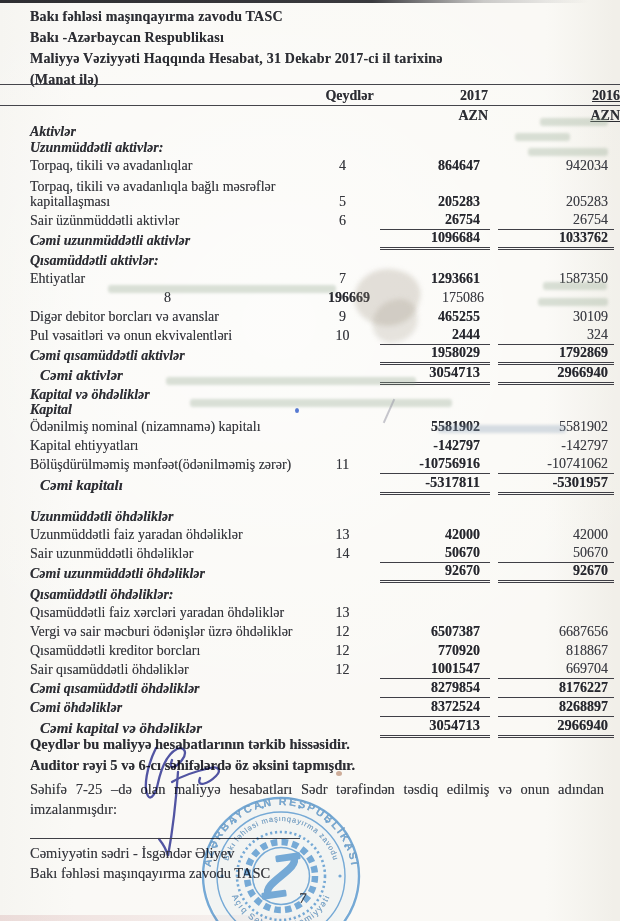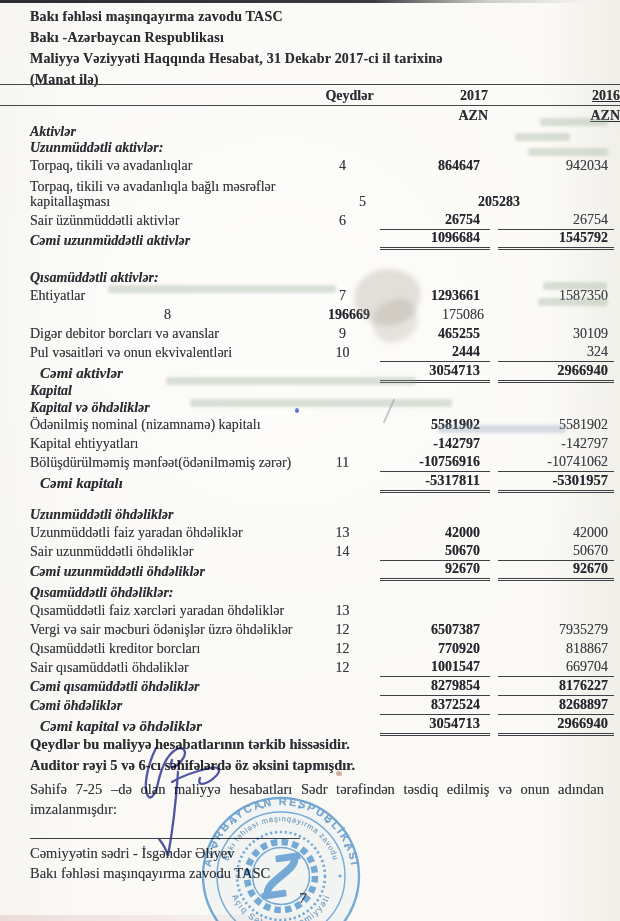--- a/index.html
+++ b/index.html
@@ -29,21 +29,21 @@
   .hc.note{justify-content:center;padding-right:10px;}
   .hc.v17{justify-content:flex-end;padding-right:14px;}
   .hc.v16{justify-content:flex-end;padding-right:6px;text-decoration:underline;}
   
   .rows{position:absolute;top:124px;left:0;width:620px;}
   .trow{display:grid;grid-template-columns:275px 75px 110px 124px;padding-left:30px;padding-right:6px;align-items:stretch;}
   .trow.section{height:16px;}
   .trow.tight{height:15px;}
   .trow.item,.trow.total{height:19px;}
   .trow.grand{height:21px;}
-  .trow.wrap{height:36px;gap:20px;}
+  .trow.wrap{height:36px;}
   .c{display:flex;align-items:flex-end;padding-bottom:2px;font-size:14px;line-height:15px;}
   .c.span{grid-column:1 / -1;}
   .section .c{font-weight:700;font-style:italic;color:#2c2d33;font-size:14px;}
   .c.label{white-space:pre-line;}
   .c.note{justify-content:center;color:#35363c;}
   .c.v{justify-content:flex-end;}
   .c.v17{padding-right:10px;font-weight:700;color:#26272e;}
   .c.v16{margin-left:8px;padding-right:6px;color:#3c3d44;}
   .total .c.label,.grand .c.label{font-weight:700;font-style:italic;color:#2c2d33;}
   .total .c.v16,.grand .c.v16{font-weight:700;color:#26272e;}
@@ -125,23 +125,23 @@
       <div class="trow item rule-single">
         <div class="c label">Sair üzünmüddətli aktivlər</div>
         <div class="c note">6</div>
         <div class="c v v17">26754</div>
         <div class="c v v16">26754</div>
       </div>
       <div class="trow total rule-double">
         <div class="c label">Cəmi uzunmüddətli aktivlər</div>
         <div class="c note"></div>
         <div class="c v v17">1096684</div>
-        <div class="c v v16">1545792</div>
-      </div>
-      <div class="trow section" style="margin-top: 21px;">
+        <div class="c v v16">1033762</div>
+      </div>
+      <div class="trow section" style="margin-top: 4px;">
         <div class="c label span">Qısamüddətli aktivlər:</div>
       </div>
       <div class="trow item">
         <div class="c label">Ehtiyatlar</div>
         <div class="c note">7</div>
         <div class="c v v17">1293661</div>
         <div class="c v v16">1587350</div>
       </div>
       <div class="trow item">
         <div class="c note">8</div>
@@ -153,31 +153,37 @@
         <div class="c note">9</div>
         <div class="c v v17">465255</div>
         <div class="c v v16">30109</div>
       </div>
       <div class="trow item rule-single">
         <div class="c label">Pul vəsaitləri və onun ekvivalentləri</div>
         <div class="c note">10</div>
         <div class="c v v17">2444</div>
         <div class="c v v16">324</div>
       </div>
+      <div class="trow total rule-double">
+        <div class="c label">Cəmi qısamüddətli  aktivlər</div>
+        <div class="c note"></div>
+        <div class="c v v17">1958029</div>
+        <div class="c v v16">1792869</div>
+      </div>
       <div class="trow grand rule-double">
         <div class="c label">Cəmi aktivlər</div>
         <div class="c note"></div>
         <div class="c v v17">3054713</div>
         <div class="c v v16">2966940</div>
       </div>
+      <div class="trow section tight" style="margin-top: 2px;">
+        <div class="c label span">Kapital və öhdəliklər</div>
+      </div>
       <div class="trow section tight">
         <div class="c label span">Kapital</div>
-      </div>
-      <div class="trow section tight" style="margin-top: 2px;">
-        <div class="c label span">Kapital və öhdəliklər</div>
       </div>
       <div class="trow item">
         <div class="c label">Ödənilmiş nominal (nizamnamə) kapitalı</div>
         <div class="c note"></div>
         <div class="c v v17">5581902</div>
         <div class="c v v16">5581902</div>
       </div>
       <div class="trow item">
         <div class="c label">Kapital ehtiyyatları</div>
         <div class="c note"></div>
@@ -223,21 +229,21 @@
       <div class="trow item">
         <div class="c label">Qısamüddətli faiz xərcləri yaradan öhdəliklər</div>
         <div class="c note">13</div>
         <div class="c v v17"></div>
         <div class="c v v16"></div>
       </div>
       <div class="trow item">
         <div class="c label">Vergi və sair məcburi ödənişlər üzrə öhdəliklər</div>
         <div class="c note">12</div>
         <div class="c v v17">6507387</div>
-        <div class="c v v16">7935279</div>
+        <div class="c v v16">6687656</div>
       </div>
       <div class="trow item">
         <div class="c label">Qısamüddətli kreditor borcları</div>
         <div class="c note">12</div>
         <div class="c v v17">770920</div>
         <div class="c v v16">818867</div>
       </div>
       <div class="trow item rule-single">
         <div class="c label">Sair qısamüddətli öhdəliklər</div>
         <div class="c note">12</div>

